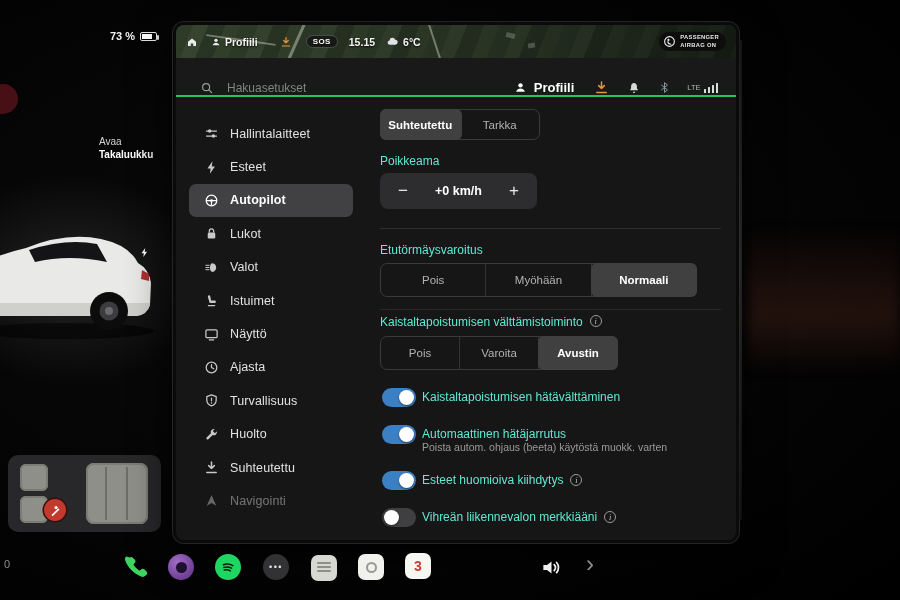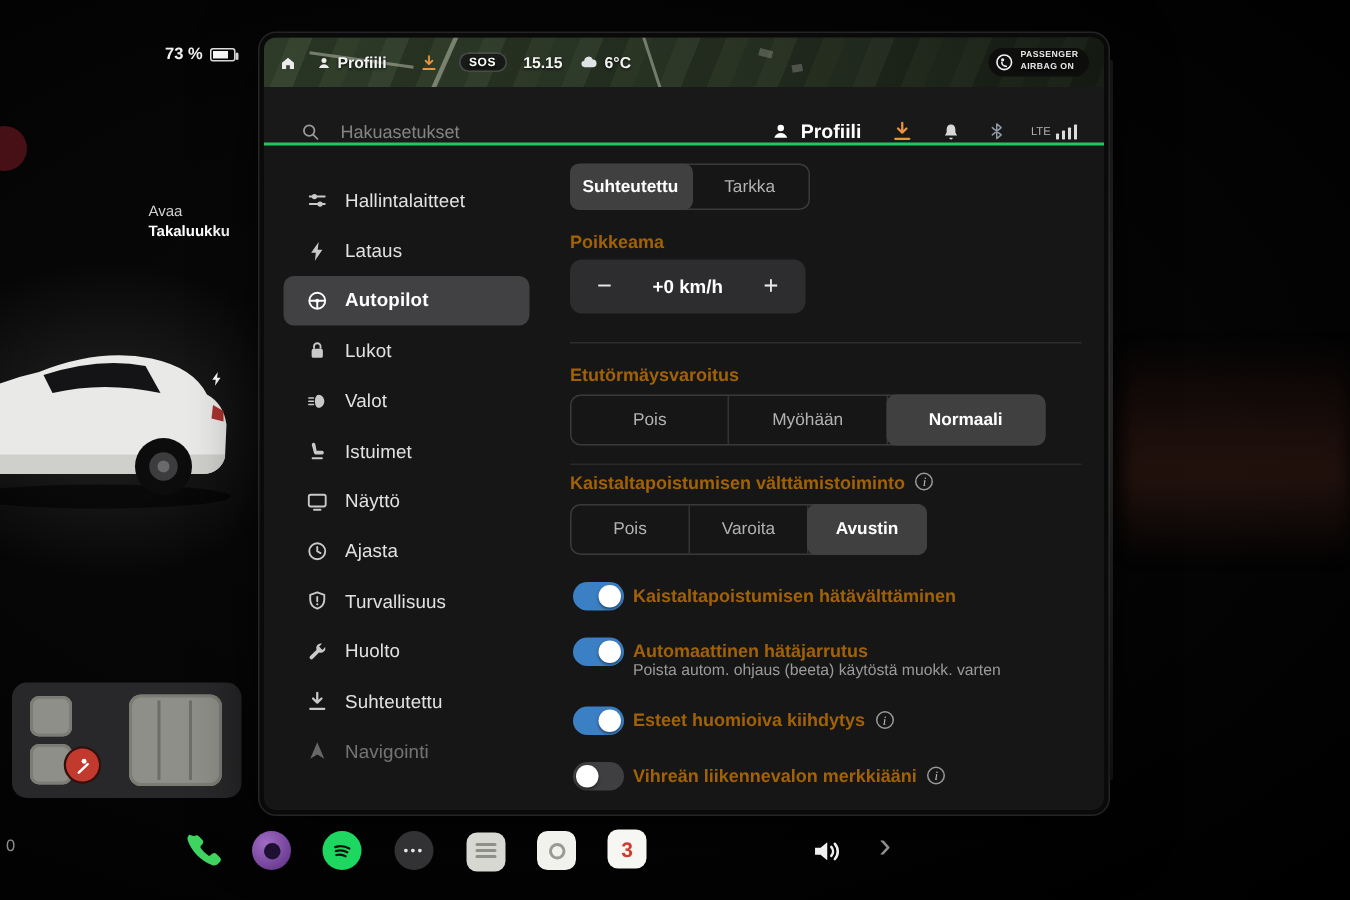--- a/index.html
+++ b/index.html
@@ -86,21 +86,21 @@
   .sitem.dim { opacity:.45; }
 
   
   .content { left:204px; top:72px; width:356px; height:443px; }
   .seg { display:flex; border:1px solid #3a3a3a; border-radius:7px; background:transparent; }
   .seg .opt { flex:1; display:flex; align-items:center; justify-content:center;
     font-size:11.5px; color:#b2b2b2; border-right:1px solid #333; }
   .seg .opt:last-child { border-right:none; }
   .seg .opt.sel { background:#404040; color:#fff; font-weight:bold; border-radius:6px;
     border-right-color:transparent; margin:-1px; padding:1px; }
-  .lbl { font-size:12px; font-weight:bold; color:#a16207; }
+  .lbl { font-size:12px; font-weight:normal; color:#5eead4; }
   .sub { font-size:10.5px; color:#9a9a9a; margin-top:0; }
   .stepper { background:#2d2d2f; border-radius:8px; display:flex; align-items:center; height:36px; }
   .stepper .btn { width:46px; text-align:center; font-size:17px; color:#eaeaea; }
   .stepper .val { flex:1; text-align:center; font-size:12.5px; font-weight:bold; color:#fff; }
   .divider { height:1px; background:#2d2d2d; }
   .tog { width:34px; height:19px; border-radius:10px; position:relative; flex:none; }
   .tog.on  { background:#3b7fc4; }
   .tog.off { background:#3f3f42; }
   .tog .knob { position:absolute; top:2px; width:15px; height:15px; border-radius:50%;
     background:#fff; box-shadow:0 1px 2px rgba(0,0,0,.5); }
@@ -353,21 +353,21 @@
     <div class="sitem">
       <svg width="15" height="15" viewBox="0 0 24 24">
           <use href="#i-sliders"></use>
         </svg>
       <span class="slab">Hallintalaitteet</span>
     </div>
     <div class="sitem">
       <svg width="15" height="15" viewBox="0 0 24 24">
           <use href="#i-bolt"></use>
         </svg>
-      <span class="slab">Lataus</span>
+      <span class="slab">Esteet</span>
     </div>
     <div class="sitem sel">
       <svg width="15" height="15" viewBox="0 0 24 24">
           <use href="#i-wheel"></use>
         </svg>
       <span class="slab">Autopilot</span>
     </div>
     <div class="sitem">
       <svg width="15" height="15" viewBox="0 0 24 24">
           <use href="#i-lock"></use>

